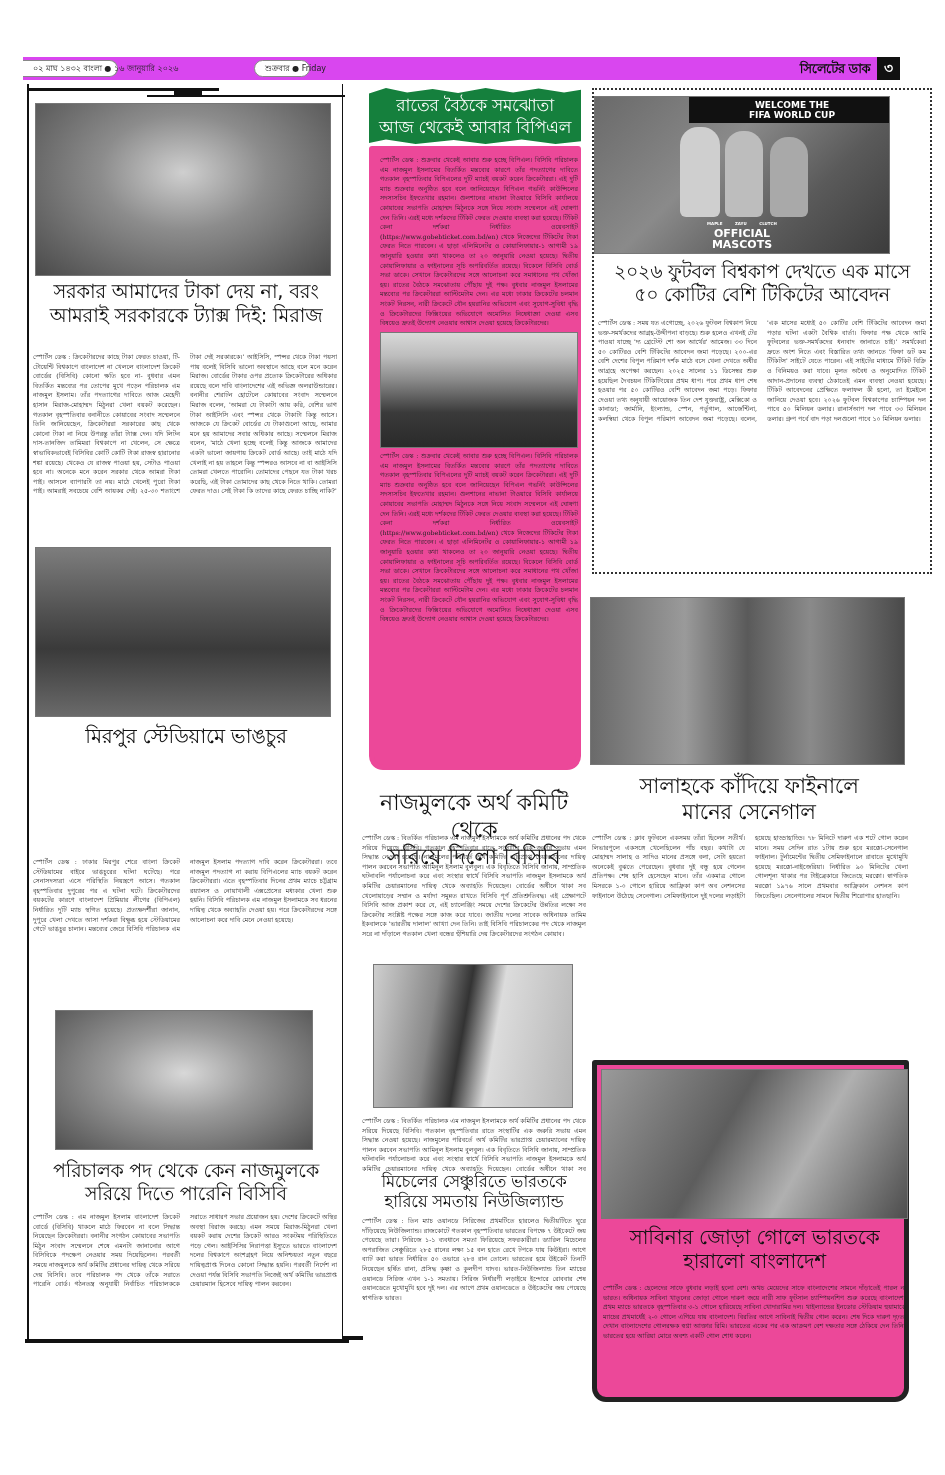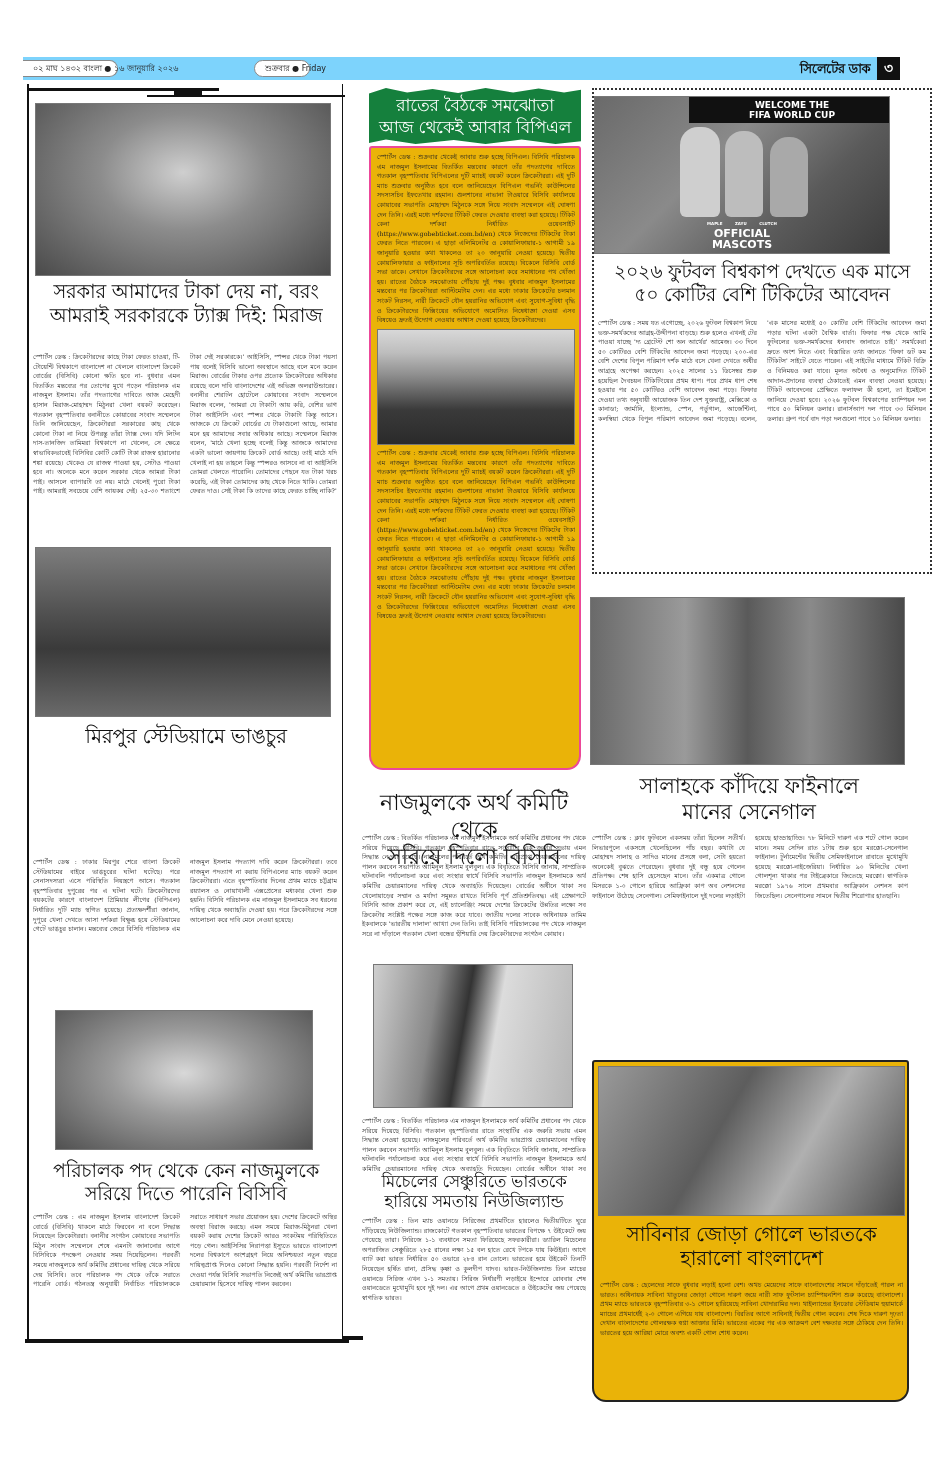--- a/index.html
+++ b/index.html
@@ -1,19 +1,19 @@
 <!DOCTYPE html>
 <html><head>
 <meta charset="utf-8">
 <style>
   * { box-sizing: border-box; margin: 0; padding: 0; }
   html, body { width: 945px; height: 1475px; background: #ffffff; overflow: hidden; }
   body { position: relative; font-family: "DejaVu Sans", sans-serif; color: #111; }
 
-  .header { position: absolute; left: 23px; top: 57px; width: 877px; height: 23px; background: #7dd3fc; }
+  .header { position: absolute; left: 23px; top: 57px; width: 877px; height: 23px; background: #d946ef; }
   .pill { position: absolute; top: 3px; height: 17px; background: #fff; border: 1px solid #888; border-radius: 9px; font-size: 8px; line-height: 15px; padding: 0 10px; color: #222; white-space: nowrap; }
   .pill-date { left: 0; width: 92px; border-left: none; border-radius: 0 9px 9px 0; width: 95px; }
   .pill-day { left: 231px; width: 56px; text-align: center; }
   .masthead { position: absolute; right: 30px; top: 2px; font-size: 13px; font-weight: bold; line-height: 19px; color: #111; letter-spacing: -0.5px; }
   .pageno { position: absolute; right: 0; top: 0; width: 23px; height: 23px; background: #111; color: #fff; font-size: 14px; font-weight: bold; text-align: center; line-height: 23px; }
 
   .col { position: absolute; }
   .col-left { left: 27px; top: 84px; width: 316px; height: 1255px; border-left: 2px solid #111; border-right: 1px solid #111; }
   .col-left .topbar1 { position: absolute; left: 0; top: 4px; width: 190px; height: 3px; background: #111; }
   .col-left .topbar2 { position: absolute; left: 118px; top: 11px; width: 198px; height: 2px; background: #111; }
@@ -23,21 +23,21 @@
   .col-mid { left: 360px; top: 84px; width: 228px; }
   .col-right { left: 590px; top: 84px; width: 343px; }
 
   .img { position: absolute; background: linear-gradient(160deg, #9a9a9a 0%, #5f5f5f 45%, #8a8a8a 70%, #3c3c3c 100%); border: 1px solid #777; overflow: hidden; }
   .img .caption { position: absolute; color: #fff; font-weight: bold; font-size: 11px; text-align: center; width: 100%; }
 
   .headline { position: absolute; font-family: "DejaVu Sans", sans-serif; font-weight: normal; color: #111; text-align: center; line-height: 1.22; letter-spacing: -0.3px; }
   .body-text { position: absolute; font-family: "DejaVu Serif", serif; font-size: 6.3px; line-height: 9.6px; color: #222; text-align: justify; column-gap: 10px; overflow: hidden; }
 
   .banner-black { position: absolute; background: #15803d; color: #fff; }
-  .boxed { position: absolute; border: 2px solid #ec4899; border-radius: 3px 3px 14px 14px; background: #eab308; }
+  .boxed { position: absolute; border: 5px solid #ec4899; border-radius: 3px 3px 14px 14px; background: #ec4899; }
   .dotted { position: absolute; border: 2px dotted #333; }
   .mid-bottom-bar { position: absolute; left: 0; height: 4px; background: #111; }
 </style>
 </head>
 <body>
 
 <div class="header">
   <div class="pill pill-date">০২ মাঘ ১৪৩২ বাংলা ● ১৬ জানুয়ারি ২০২৬</div>
   <div class="pill pill-day">শুক্রবার ● Friday</div>
   <div class="masthead">সিলেটের ডাক</div>

